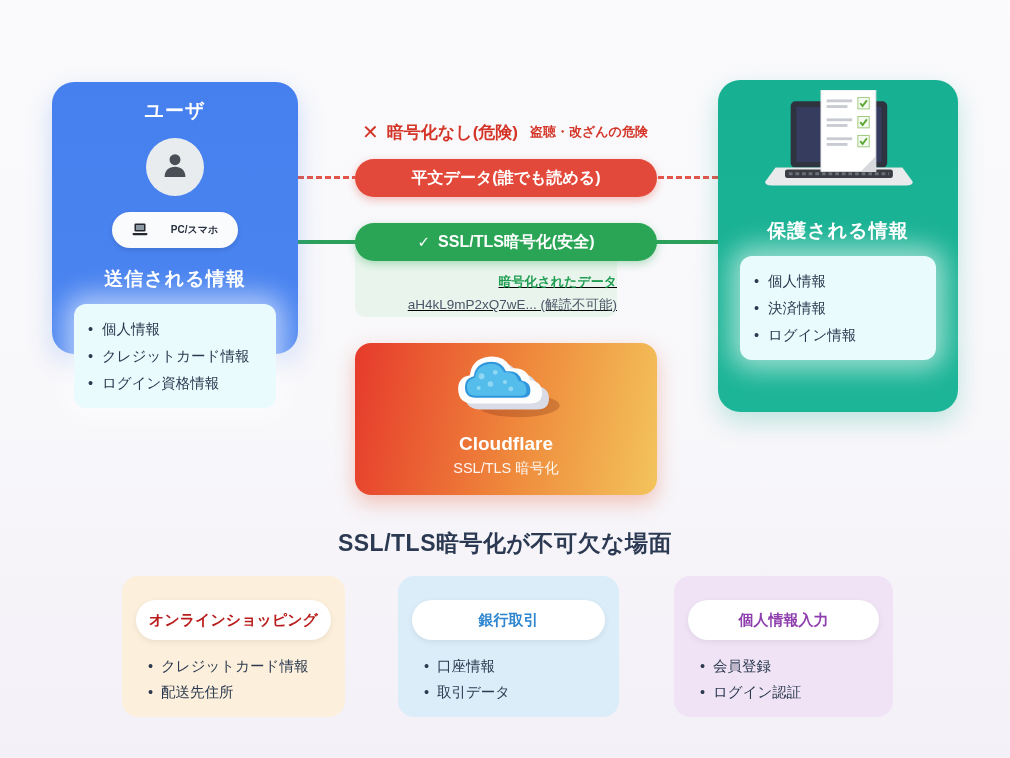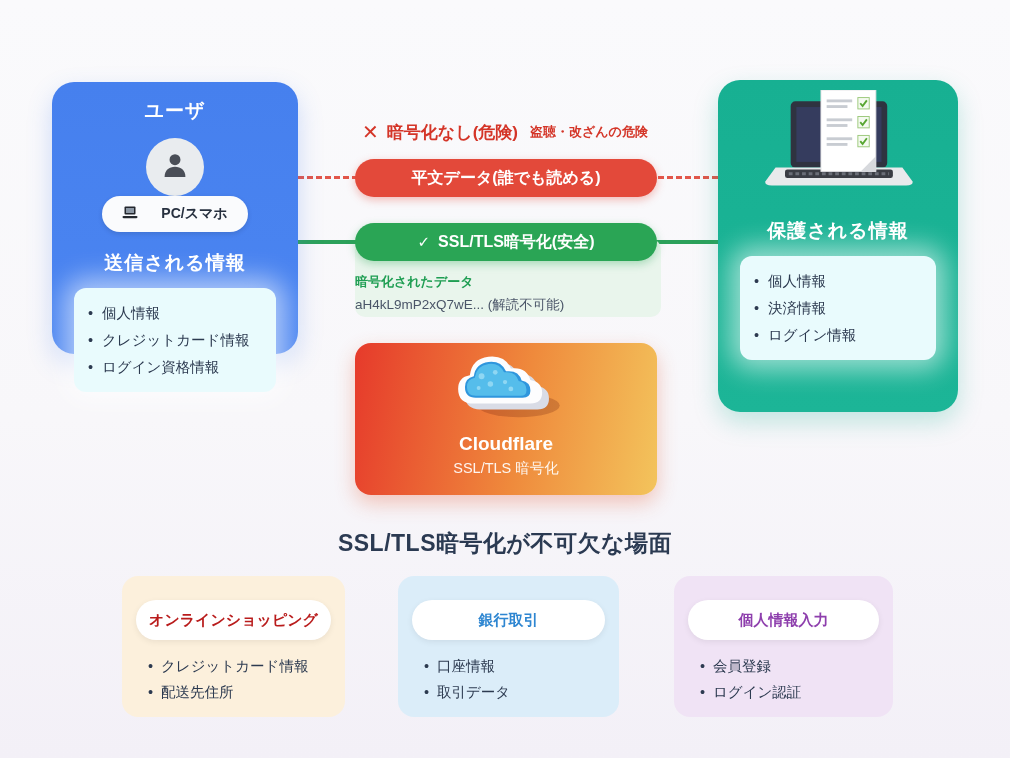--- a/index.html
+++ b/index.html
@@ -15,22 +15,22 @@
   .actor-card { position:absolute; border-radius:22px; text-align:center; color:#fff; }
   .user-card { left:52px; top:82px; width:246px; height:272px;
     background:linear-gradient(180deg,#4680ee 0%,#4b85f1 100%);
     box-shadow:0 10px 24px rgba(70,128,238,.25); }
   .site-card { left:718px; top:80px; width:240px; height:332px;
     background:linear-gradient(180deg,#17b092 0%,#1cb597 100%);
     box-shadow:0 10px 24px rgba(23,176,146,.25); }
   .actor-title { font-size:19px; font-weight:bold; padding-top:16px; letter-spacing:1px; }
   .avatar { width:58px; height:58px; border-radius:50%; background:#e9ecef;
     margin:14px auto 0; display:flex; align-items:center; justify-content:center; }
-  .device-badge { display:inline-flex; align-items:center; gap:23px; 
-    background:#fafbfd; color:#27303f; font-size:14px; font-weight:bold;
+  .device-badge { display:inline-flex; align-items:center; gap:23px; margin-top:16px;
+    background:#fafbfd; color:#27303f; font-size:10px; font-weight:bold;
     height:36px; padding:0 20px; border-radius:18px; box-shadow:0 2px 5px rgba(0,0,0,.12); }
   .section-title { font-size:19px; font-weight:bold; margin-top:18px; letter-spacing:1px; }
   .info-box { background:#e9fbfd; border-radius:12px; margin:12px 22px 0;
     padding:12px 6px 12px 14px; text-align:left;
     box-shadow:0 0 26px 10px rgba(255,255,255,.55); }
   .info-box ul, .scene-card ul { list-style:none; }
   .info-box li { color:#2c3a50; font-size:14.5px; line-height:1.85; padding-left:14px; position:relative; }
   .info-box li::before, .scene-card li::before { content:"•"; position:absolute; left:0; color:#2c3a50; }
   .laptop-illo { margin-top:10px; }
 
@@ -42,22 +42,22 @@
   .insecure-sublabel { font-size:13px; font-weight:bold; margin-left:4px; }
   .dashed-line { position:absolute; left:298px; top:176px; width:420px; height:0;
     border-top:3px dashed #e2564a; }
   .solid-line { position:absolute; left:298px; top:240px; width:420px; height:4px; background:#2ca15b; }
   .pill { position:absolute; left:355px; width:302px; height:38px; border-radius:19px;
     display:flex; align-items:center; justify-content:center; gap:8px;
     color:#fff; font-size:16px; font-weight:bold; z-index:3; }
   .red-pill { top:159px; background:#e3493a; box-shadow:0 3px 8px rgba(227,73,58,.35); }
   .green-pill { top:223px; background:#2aa555; box-shadow:0 3px 8px rgba(42,165,85,.35); }
   .check-glyph { font-size:15px; font-weight:bold; }
-  .enc-box { position:absolute; left:355px; top:239px; width:306px; height:78px;
-    background:#e9f5ec; border-radius:10px; z-index:1; text-align:left; padding-top:34px; }
+  .enc-box { position:absolute; left:355px; top:239px; width:262px; height:78px;
+    background:#e9f5ec; border-radius:10px; z-index:1; text-align:right; padding-top:34px;text-decoration:underline; }
   .enc-label { color:#1f9e53; font-size:13px; font-weight:bold; }
   .enc-value { color:#4a5568; font-size:13.5px; margin-top:5px; }
 
   
   .cf-card { position:absolute; left:355px; top:343px; width:302px; height:152px;
     border-radius:16px; background:linear-gradient(100deg,#e63a2b 0%,#ef8a3c 55%,#f3c45c 100%);
     text-align:center; color:#fff; box-shadow:0 8px 20px rgba(230,80,40,.3); }
   .cf-name { font-size:19px; font-weight:bold; margin-top:2px; }
   .cf-sub { font-size:14.5px; color:rgba(255,255,255,.92); margin-top:4px; }
 

